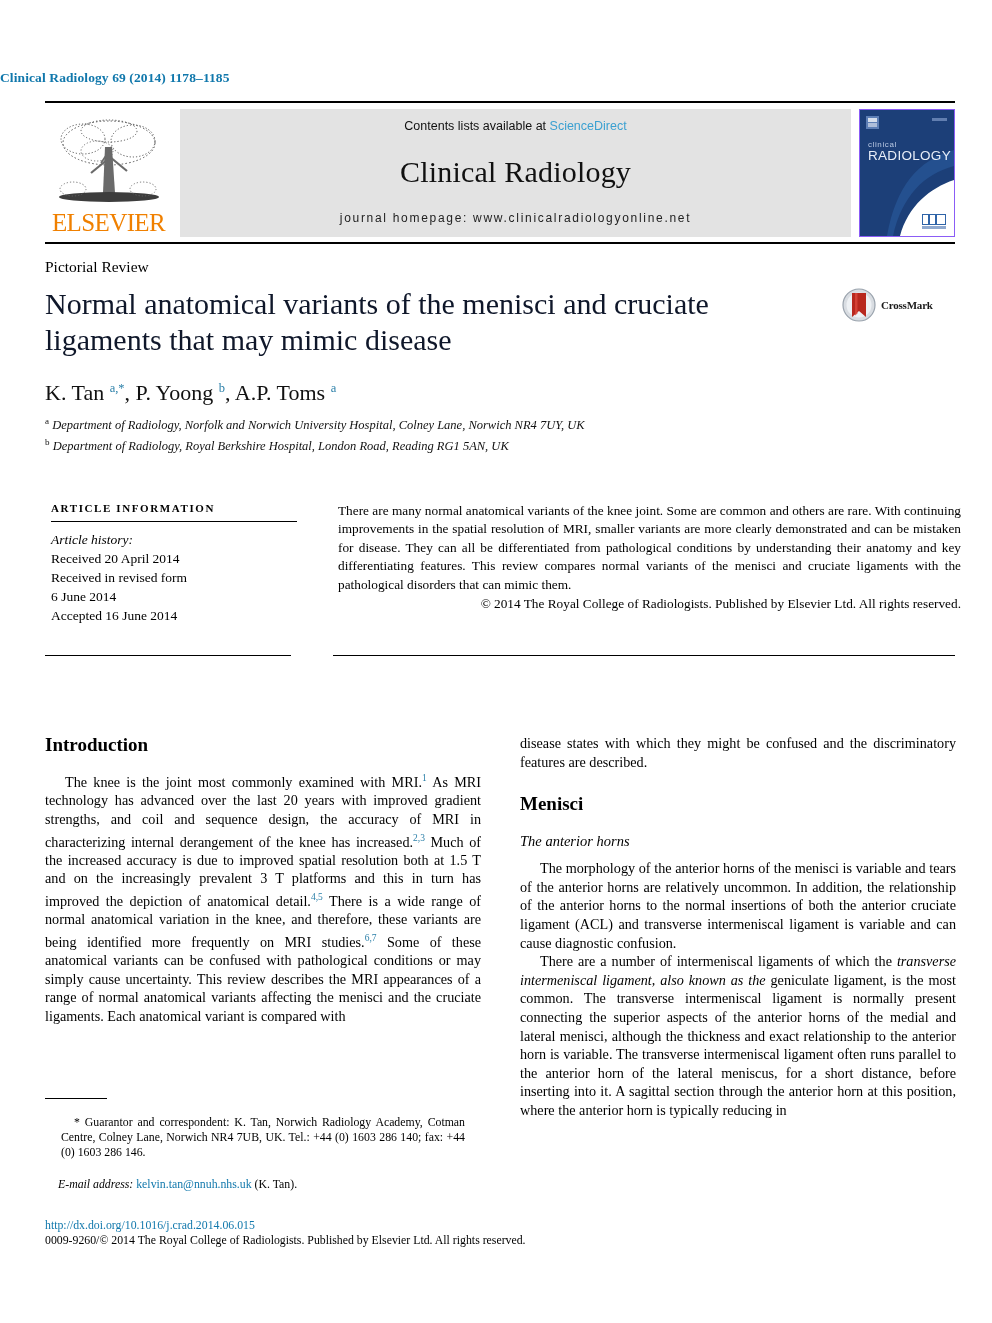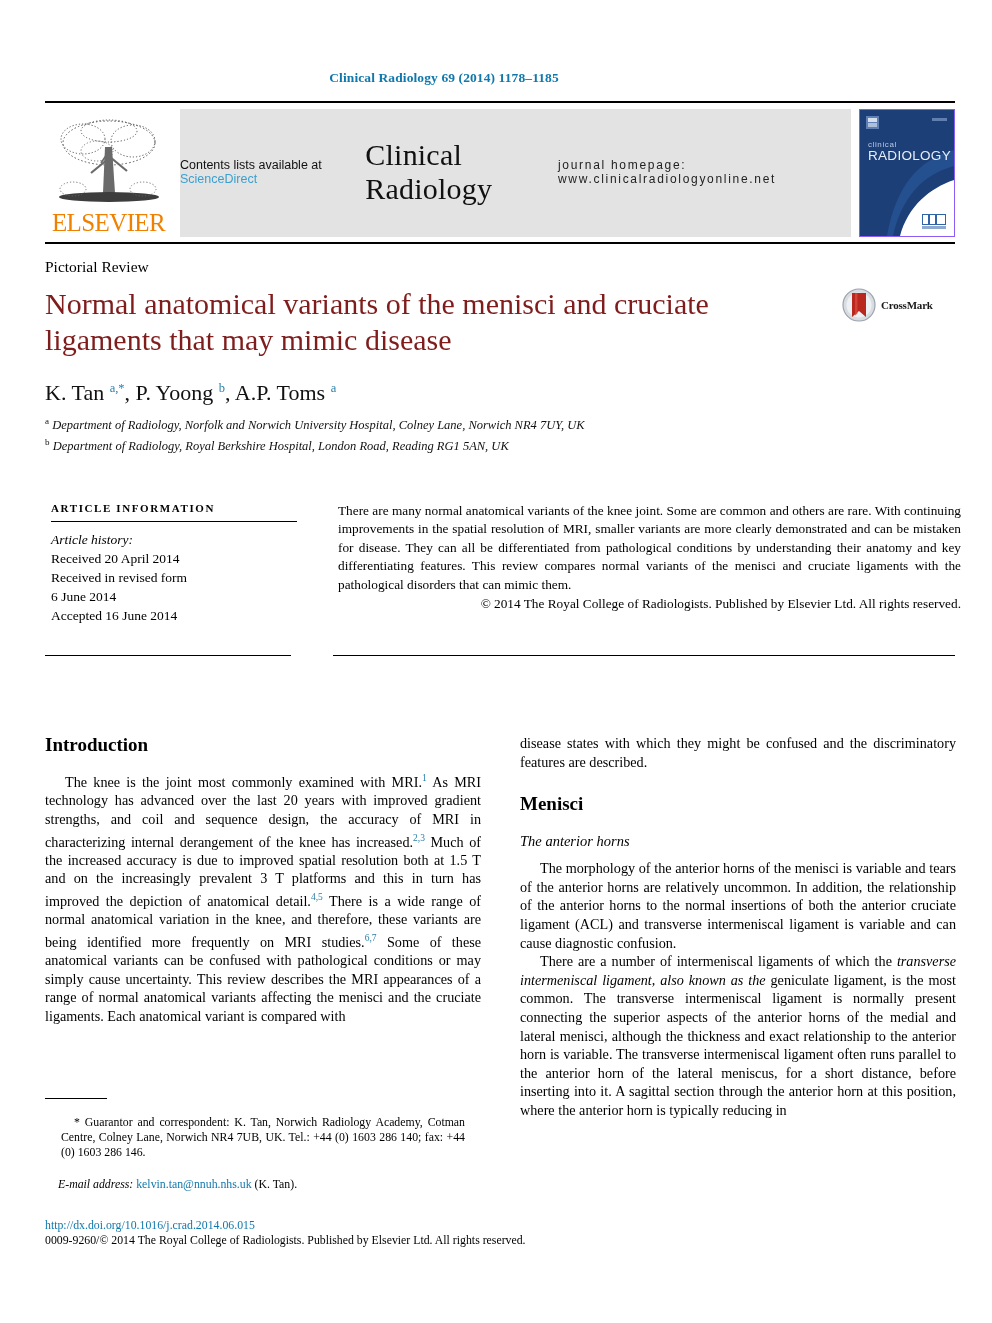--- a/index.html
+++ b/index.html
@@ -20,21 +20,21 @@
     width: 992px;
     height: 1323px;
   }
 
   
   .running-head {
     position: absolute;
     top: 70px;
     left: 0;
     width: 888px;
-    text-align: center;
+    text-align: left;
     font-family: "Liberation Serif", serif;
     font-weight: bold;
     font-size: 13.5px;
     color: #1178ac;
     letter-spacing: 0.1px;
   }
 
   
   .masthead {
     position: absolute;
@@ -66,21 +66,21 @@
     font-size: 25px;
     letter-spacing: -0.6px;
     line-height: 1;
     margin-top: 1px;
   }
   .contents-box {
     flex: 1 1 auto;
     background: #e3e3e3;
     margin: 0 8px 0 8px;
     display: flex;
-    flex-direction: row;
+    flex-direction: column;
     justify-content: space-between;
     align-items: center;
     padding: 10px 0 12px 0;
     box-sizing: border-box;
   }
   .contents-line {
     font-family: "Liberation Sans", sans-serif;
     font-size: 12.5px;
     color: #111;
   }
@@ -129,21 +129,21 @@
 
   
   .title {
     position: absolute;
     top: 286px;
     left: 45px;
     width: 760px;
     font-family: "Liberation Serif", serif;
     font-size: 30px;
     line-height: 36px;
-    color: #7f1d1d;
+    color: #0f172a;
     font-weight: normal;
     margin: 0;
   }
 
   
   .crossmark {
     position: absolute;
     top: 288px;
     left: 842px;
     display: flex;

